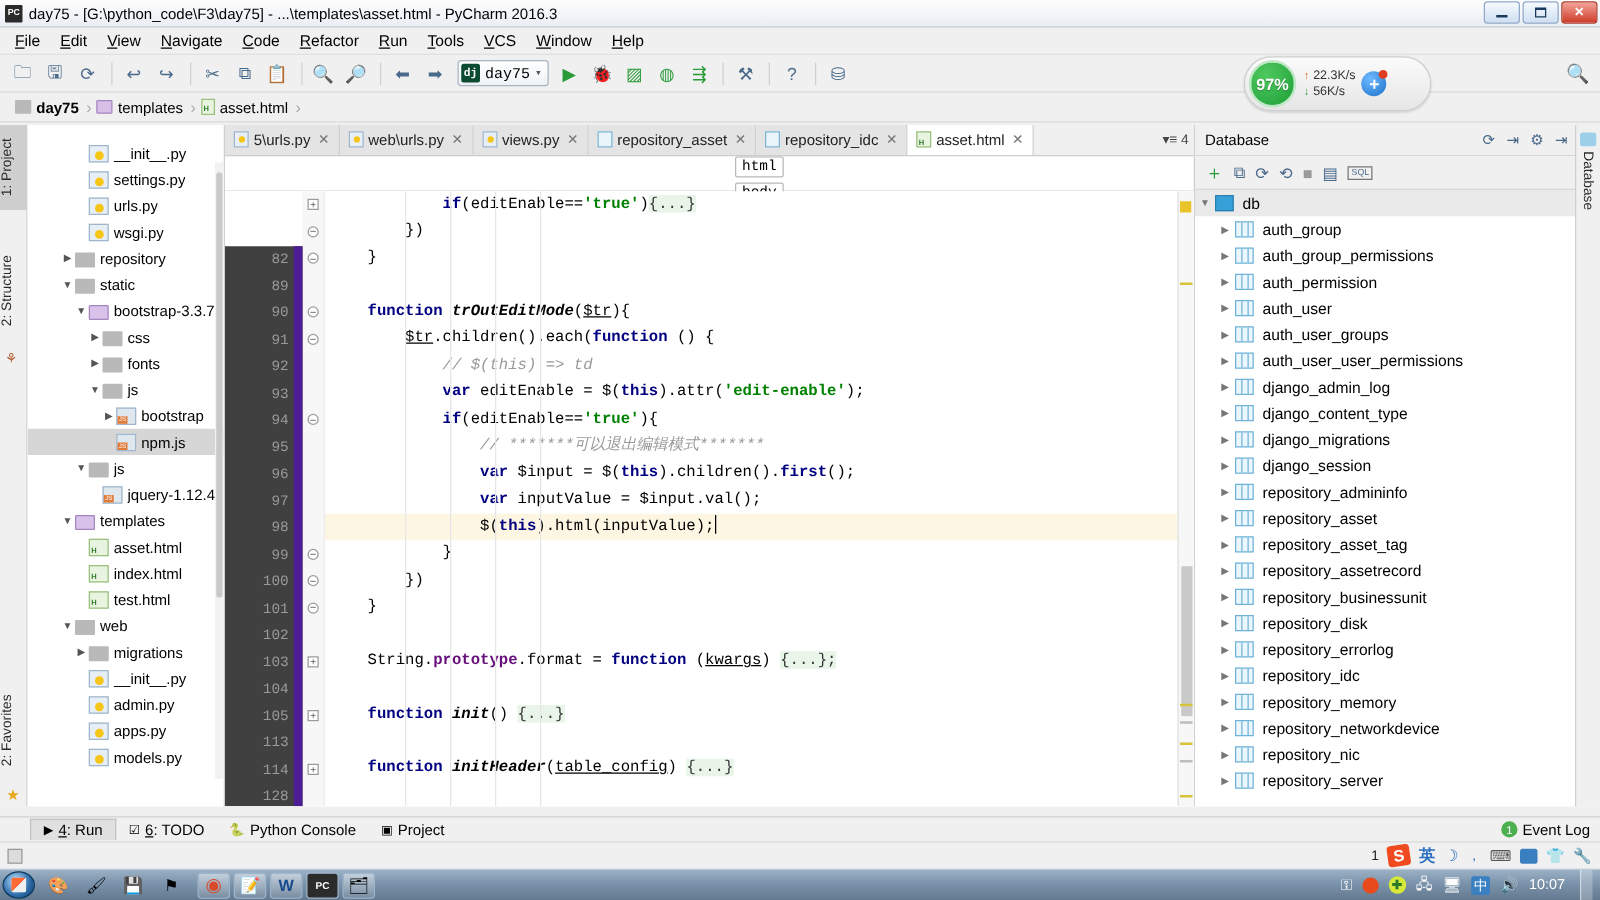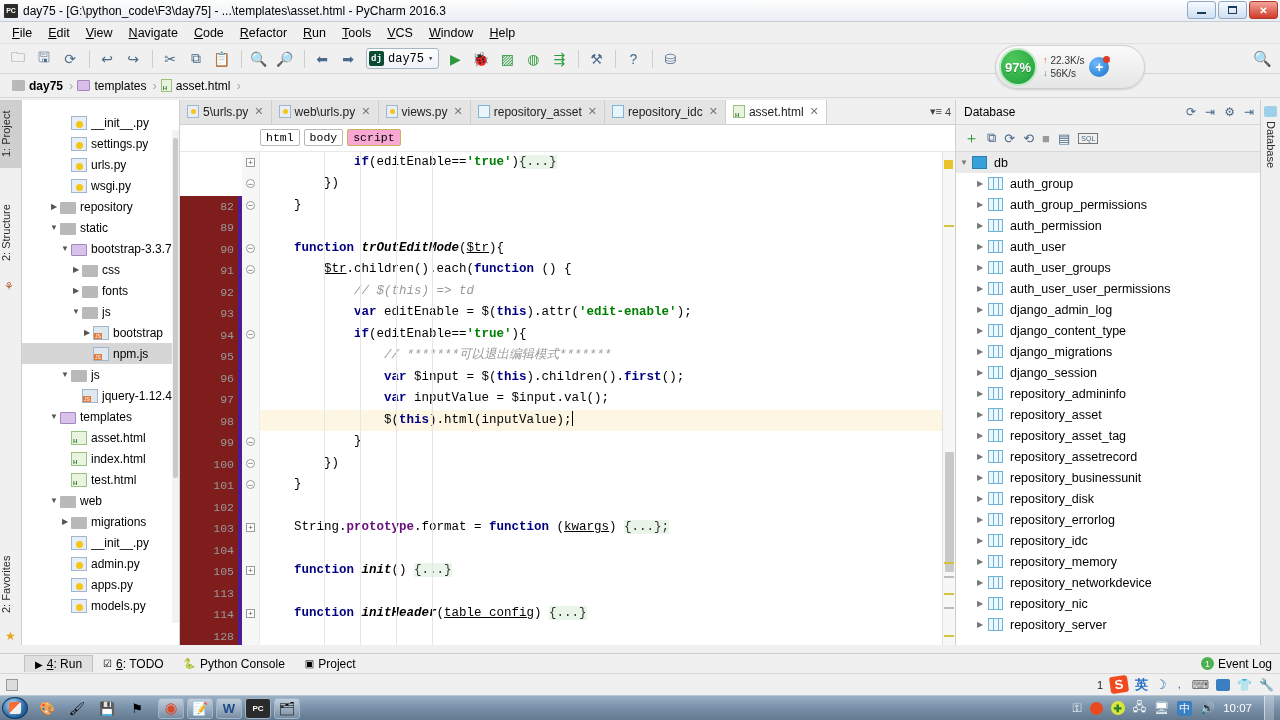--- a/index.html
+++ b/index.html
@@ -188,32 +188,32 @@
   .tab-ic { width:12px;height:13px; flex:0 0 12px; position:relative; }
   .tab-ic.py { background:#e8eef5;border:1px solid #9fb6cc;}
   .tab-ic.py:after{content:'';position:absolute;left:3px;top:3px;width:5px;height:5px;border-radius:50%;background:#f5c518;}
   .tab-ic.tbl { background:#eaf4fb;border:1px solid #7fb4d4;}
   .tab-ic.htm { background:#e8f3e0;border:1px solid #9ac07e;}
   .tab-ic.htm:after{content:'H';position:absolute;left:1px;bottom:-1px;font-size:6px;color:#2d7a2d;font-weight:bold;}
   .tabs-right { margin-left:auto; display:flex; align-items:center; gap:3px; padding-right:4px; font-size:11px; color:#444;}
 
   .bcrumb-row {
     height:28px; background:#fff; display:flex; align-items:center;
-    padding-left: 80px; gap:4px; border-bottom:1px solid #e8e8e8;
+    padding-left: 80px; gap:4px; border-bottom:1px solid #e8e8e8;flex-direction:column;
   }
   .bchip {
     border:1px solid #b8b8b8; border-radius:2px; background:#fff;
     padding:1px 5px; font-family:"Liberation Mono", monospace; font-size:11.5px;
   }
   .bchip.sel { background:#f9a8d4; border-color:#c8b25a; }
 
   .code-area { flex:1 1 auto; display:flex; position:relative; overflow:hidden; background:#fff;}
   .gutter {
-    width: 62px; flex:0 0 62px; background:#7f1d1d;
-    border-right:4px solid #4c1d95; position:relative;margin-top:44px;
+    width: 62px; flex:0 0 62px; background:#404040;
+    border-right:7px solid #4c1d95; position:relative;margin-top:44px;
   }
   .gline { height:21.5px; display:flex; align-items:center; justify-content:flex-end; padding-right:4px;
            font-family:"Liberation Mono", monospace; font-size:11.5px; color:#999;}
   .foldcol { width:18px; flex:0 0 18px; background:#f7f7f7; border-right:1px solid #ececec;}
   .fline { height:21.5px; display:flex; align-items:center; justify-content:center; }
   .fold-box {
     width:9px;height:9px;border:1px solid #9a9a9a;background:#fff;
     display:flex;align-items:center;justify-content:center;font-size:8px;line-height:7px;color:#555;
   }
   .fold-arc { width:9px;height:9px; border:1px solid #9a9a9a; border-radius:50%; background:#fff;

